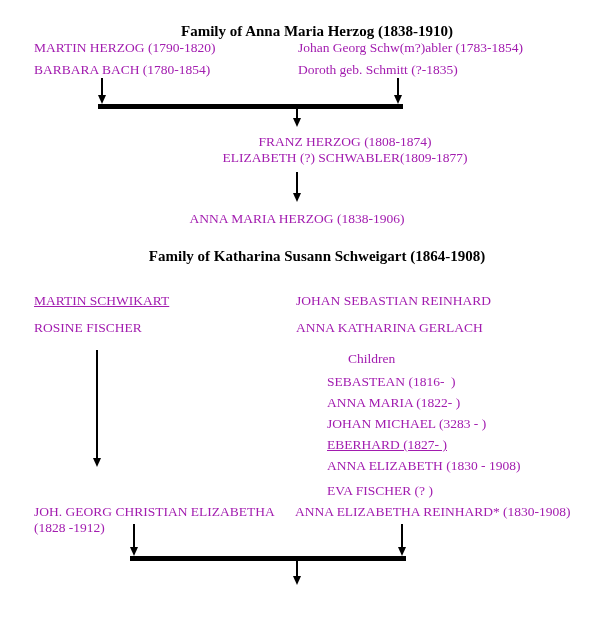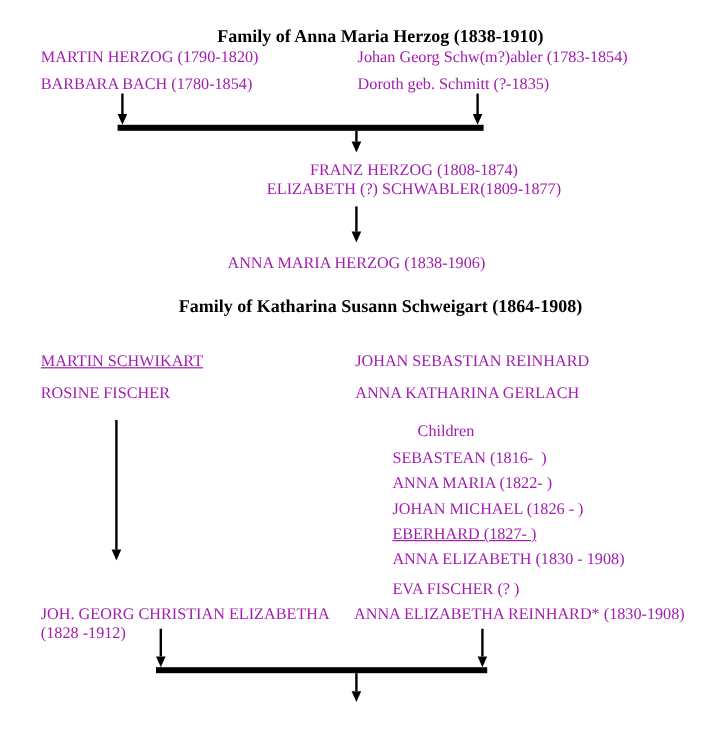--- a/index.html
+++ b/index.html
@@ -77,21 +77,21 @@
   <div class="title" style="left:317px;top:248px;">Family of Katharina Susann Schweigart (1864-1908)</div>
 
   <div class="txt" style="left:34px;top:293px;text-decoration:underline;">MARTIN SCHWIKART</div>
   <div class="txt" style="left:296px;top:293px;">JOHAN SEBASTIAN REINHARD</div>
   <div class="txt" style="left:34px;top:320px;">ROSINE FISCHER</div>
   <div class="txt" style="left:296px;top:320px;">ANNA KATHARINA GERLACH</div>
 
   <div class="txt" style="left:327px;top:351px;margin-left:21px;">Children</div>
   <div class="txt" style="left:327px;top:374px;">SEBASTEAN (1816-  )</div>
   <div class="txt" style="left:327px;top:395px;">ANNA MARIA (1822- )</div>
-  <div class="txt" style="left:327px;top:416px;">JOHAN MICHAEL (1826 - )</div>
+  <div class="txt" style="left:327px;top:416px;">JOHAN MICHAEL (3283 - )</div>
   <div class="txt" style="left:327px;top:437px;text-decoration:underline;">EBERHARD (1827- )</div>
   <div class="txt bold" style="left:327px;top:458px;">ANNA ELIZABETH (1830 - 1908)</div>
   <div class="txt" style="left:327px;top:483px;">EVA FISCHER (? )</div>
 
   <div class="arrow" style="left:96px;top:350px;height:108px;"></div>
 
   <div class="txt" style="left:34px;top:504px;"><span>JOH. GEORG CHRISTIAN ELIZABETHA</span><br><span>(1828 -1912)</span></div>
   <div class="txt" style="left:295px;top:504px;">ANNA ELIZABETHA REINHARD* (1830-1908)</div>
 
   <div class="arrow" style="left:133px;top:524px;height:23px;"></div>

